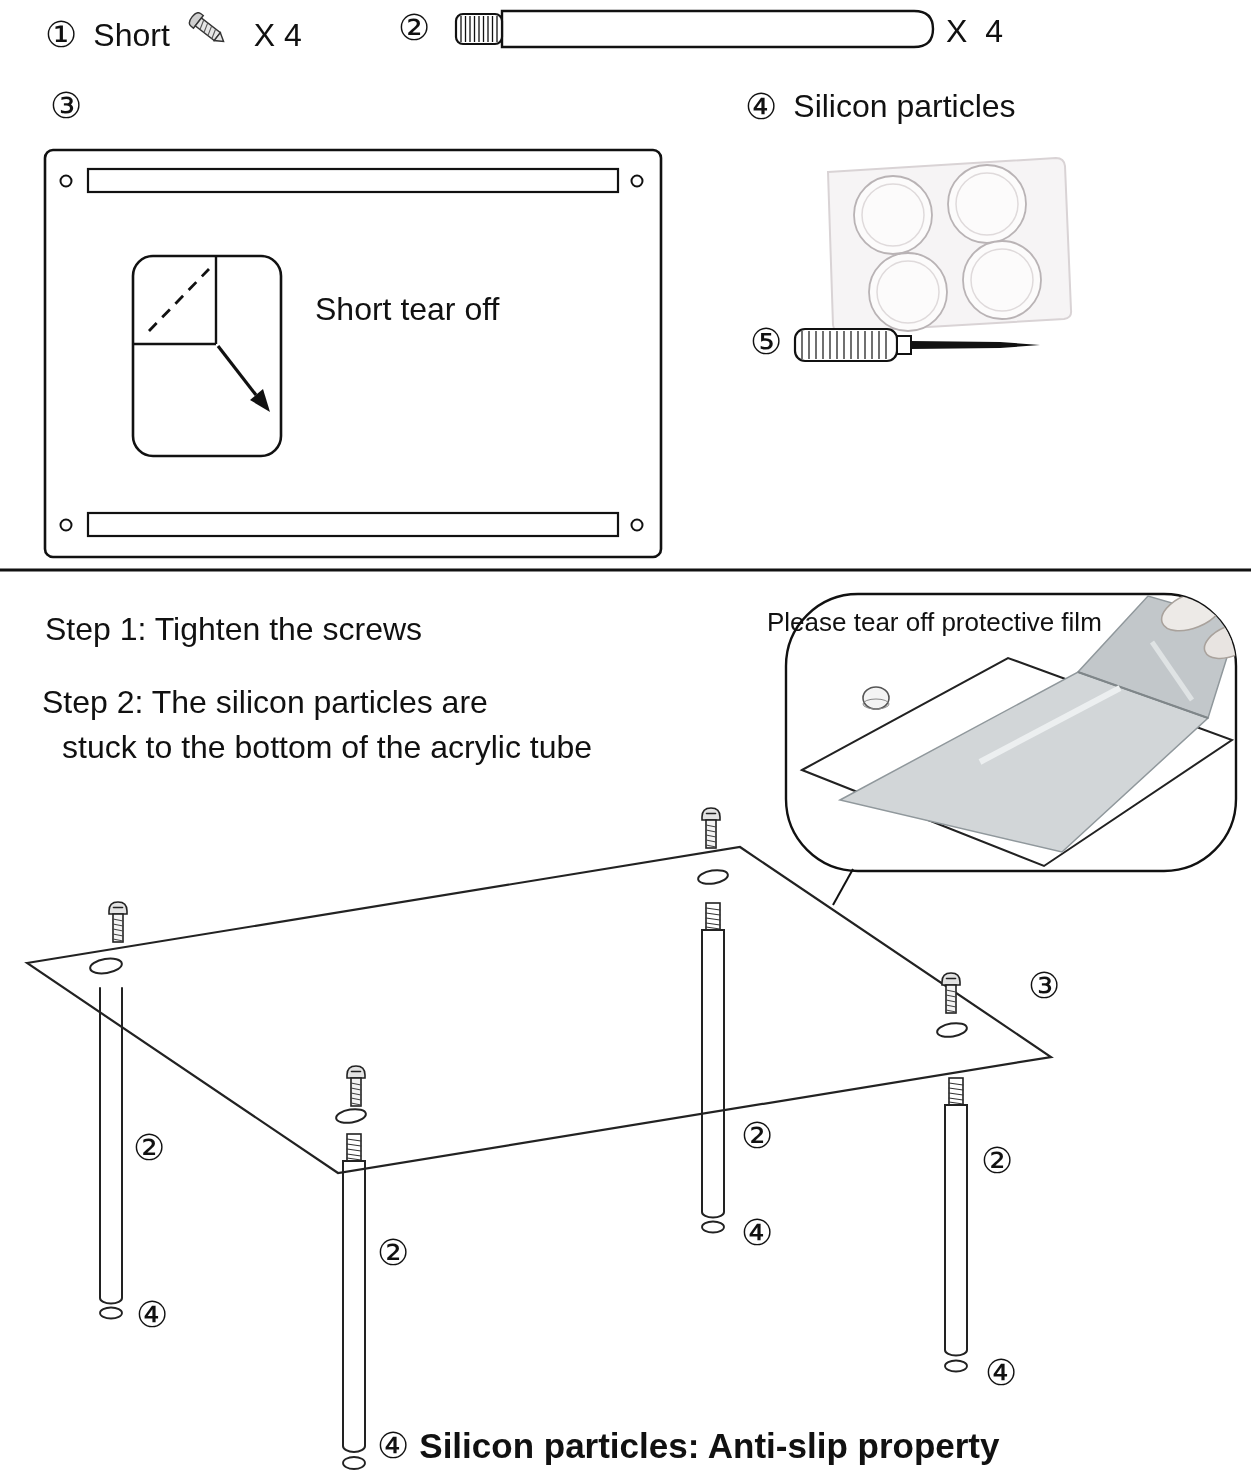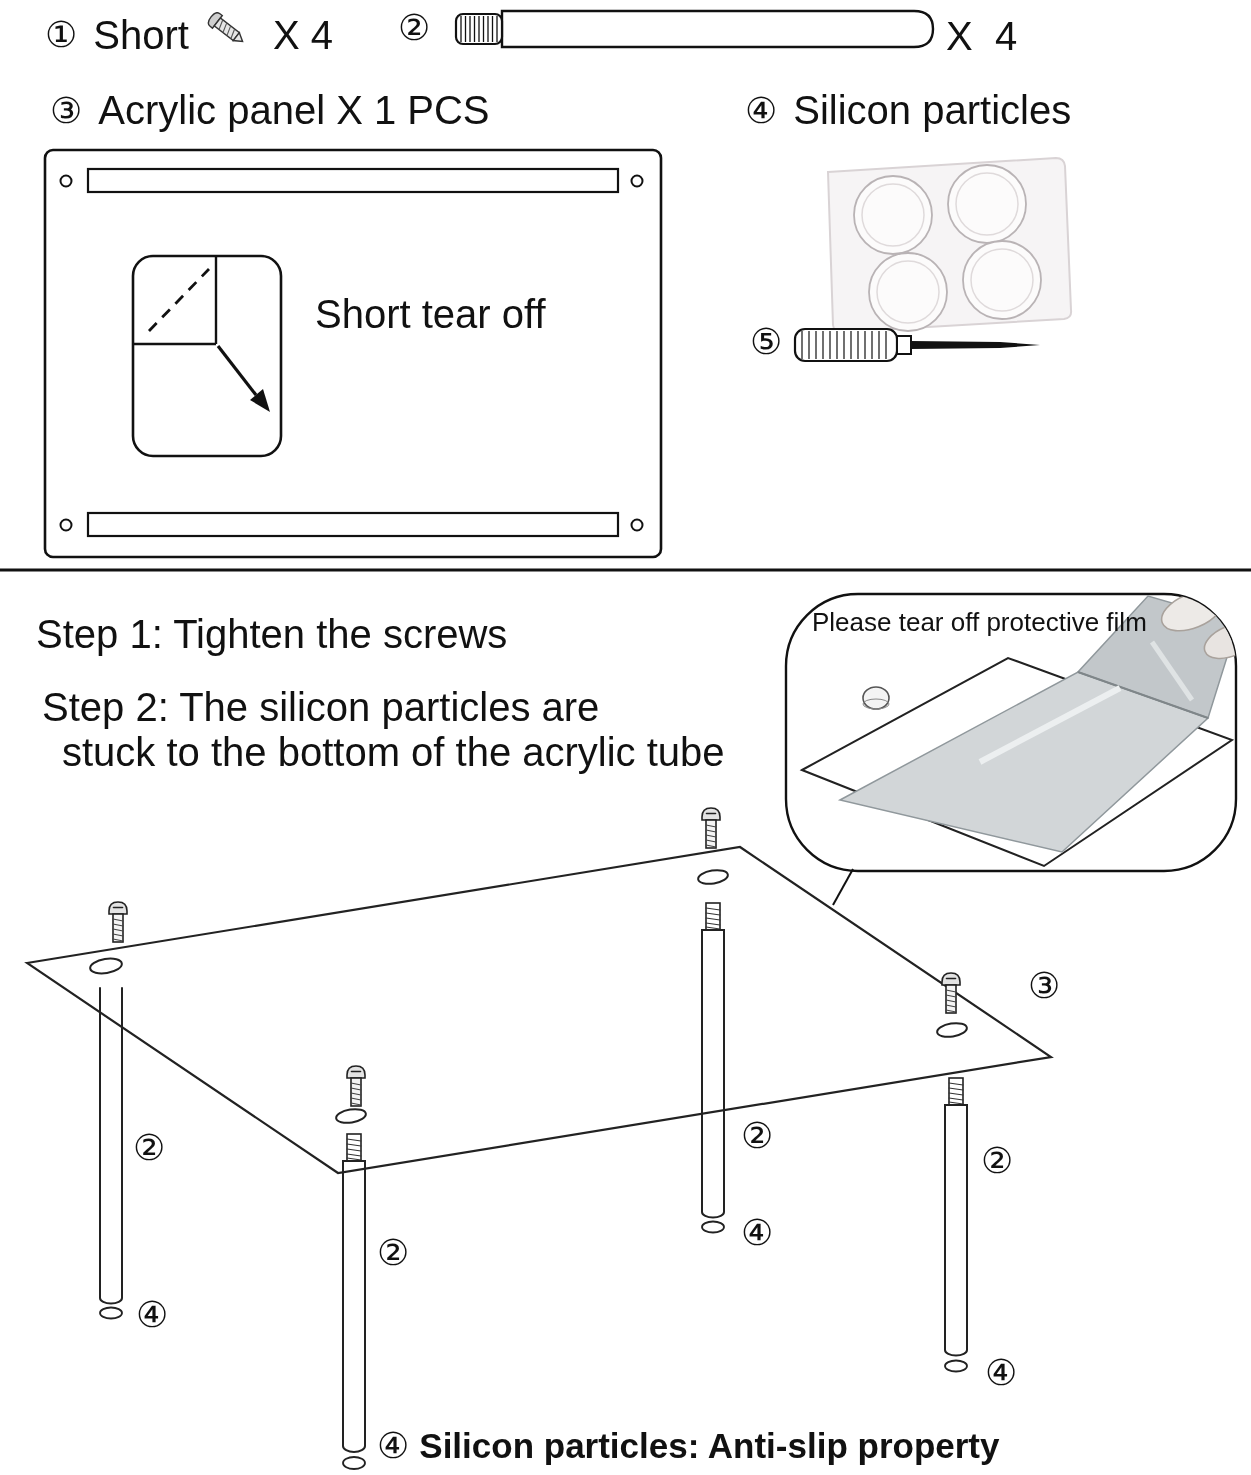--- a/index.html
+++ b/index.html
@@ -4,21 +4,21 @@
 <style>
   html,body{margin:0;padding:0;background:#fff;}
   .page{position:relative;width:1251px;height:1475px;background:#ffffff;
         font-family:"Liberation Sans","DejaVu Sans",sans-serif;color:#111;overflow:hidden;}
   .art{position:absolute;left:0;top:0;}
   .txt{position:absolute;white-space:pre;line-height:1.12;color:#111;}
   .row{position:absolute;display:flex;align-items:center;gap:16px;white-space:pre;}
   .f38{font-size:38px;}
   .f36{font-size:36px;}
   .f35{font-size:35px;font-weight:bold;}
-  .f34{font-size:40px;}
+  .f34{font-size:32px;}
   .f26{font-size:26px;}
   .circ{font-size:36px;line-height:1;}
 </style>
 </head>
 <body>
 
 <div class="page">
 
   <svg class="art" width="1251" height="1475" viewBox="0 0 1251 1475">
     <defs>
@@ -205,36 +205,35 @@
       </g>
     </svg>
     <span class="f34">X 4</span>
   </div>
 
   <div class="txt circ f38" style="left:398px;top:10px;">②</div>
   <div class="txt f34" style="left:946px;top:14px;">X  4</div>
 
   <div class="row" style="left:50px;top:88px;">
     <span class="circ f38">③</span>
-    <span class="f34">Acrylic panel X 1 PCS</span>
   </div>
   <div class="row" style="left:745px;top:88px;">
     <span class="circ f38">④</span>
     <span class="f34">Silicon particles</span>
   </div>
 
   <div class="txt circ f38" style="left:750px;top:324px;">⑤</div>
 
   <div class="txt f34" style="left:315px;top:292px;">Short tear off</div>
 
-  <div class="txt f34" style="left:36px;top:612px;">Step 1: Tighten the screws</div>
+  <div class="txt f34" style="left:45px;top:612px;">Step 1: Tighten the screws</div>
   <div class="txt f34" style="left:42px;top:685px;">Step 2: The silicon particles are</div>
   <div class="txt f34" style="left:62px;top:730px;">stuck to the bottom of the acrylic tube</div>
 
-  <div class="txt f26" style="left:812px;top:608px;">Please tear off protective film</div>
+  <div class="txt f26" style="left:767px;top:608px;">Please tear off protective film</div>
 
   <div class="txt circ f38" style="left:1028px;top:968px;">③</div>
 
   <div class="txt circ f36" style="left:133px;top:1130px;">②</div>
   <div class="txt circ f36" style="left:377px;top:1235px;">②</div>
   <div class="txt circ f36" style="left:741px;top:1118px;">②</div>
   <div class="txt circ f36" style="left:981px;top:1143px;">②</div>
 
   <div class="txt circ f36" style="left:136px;top:1297px;">④</div>
   <div class="txt circ f36" style="left:741px;top:1215px;">④</div>

